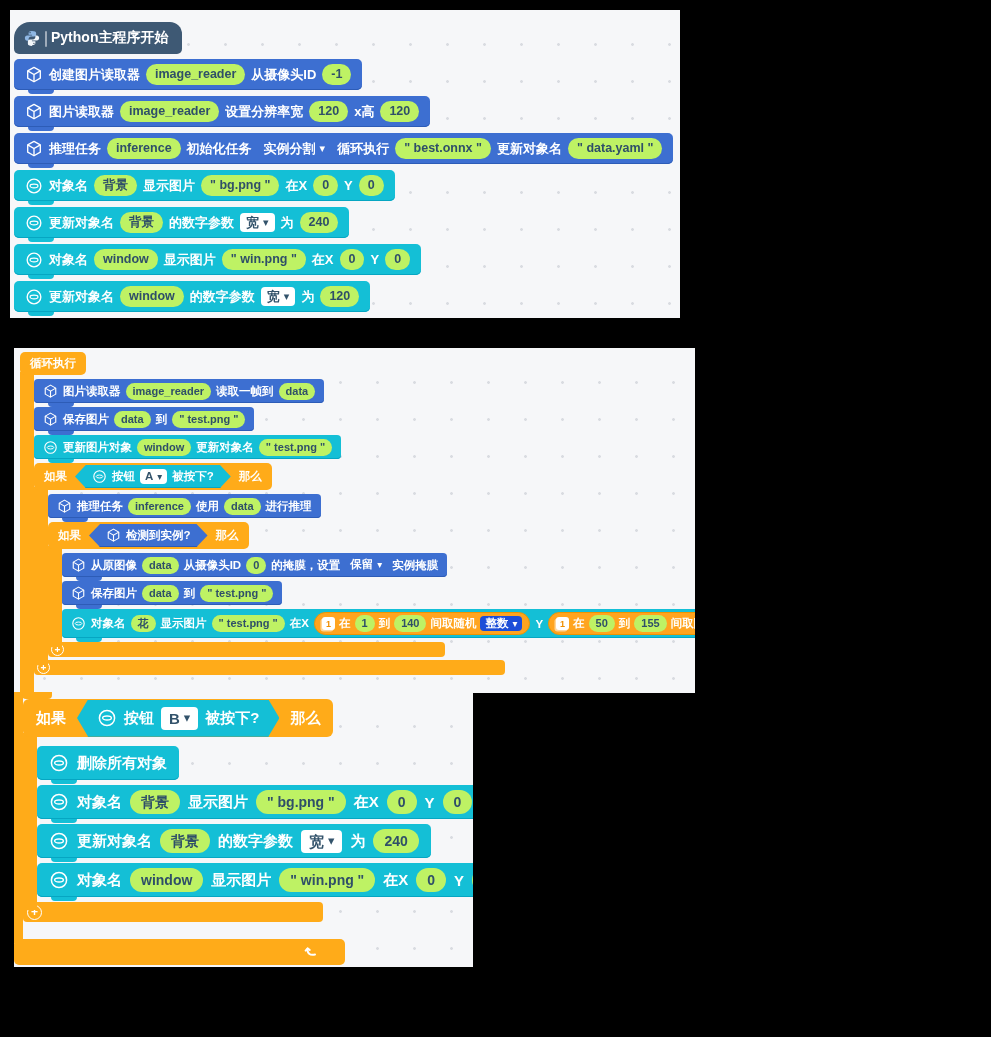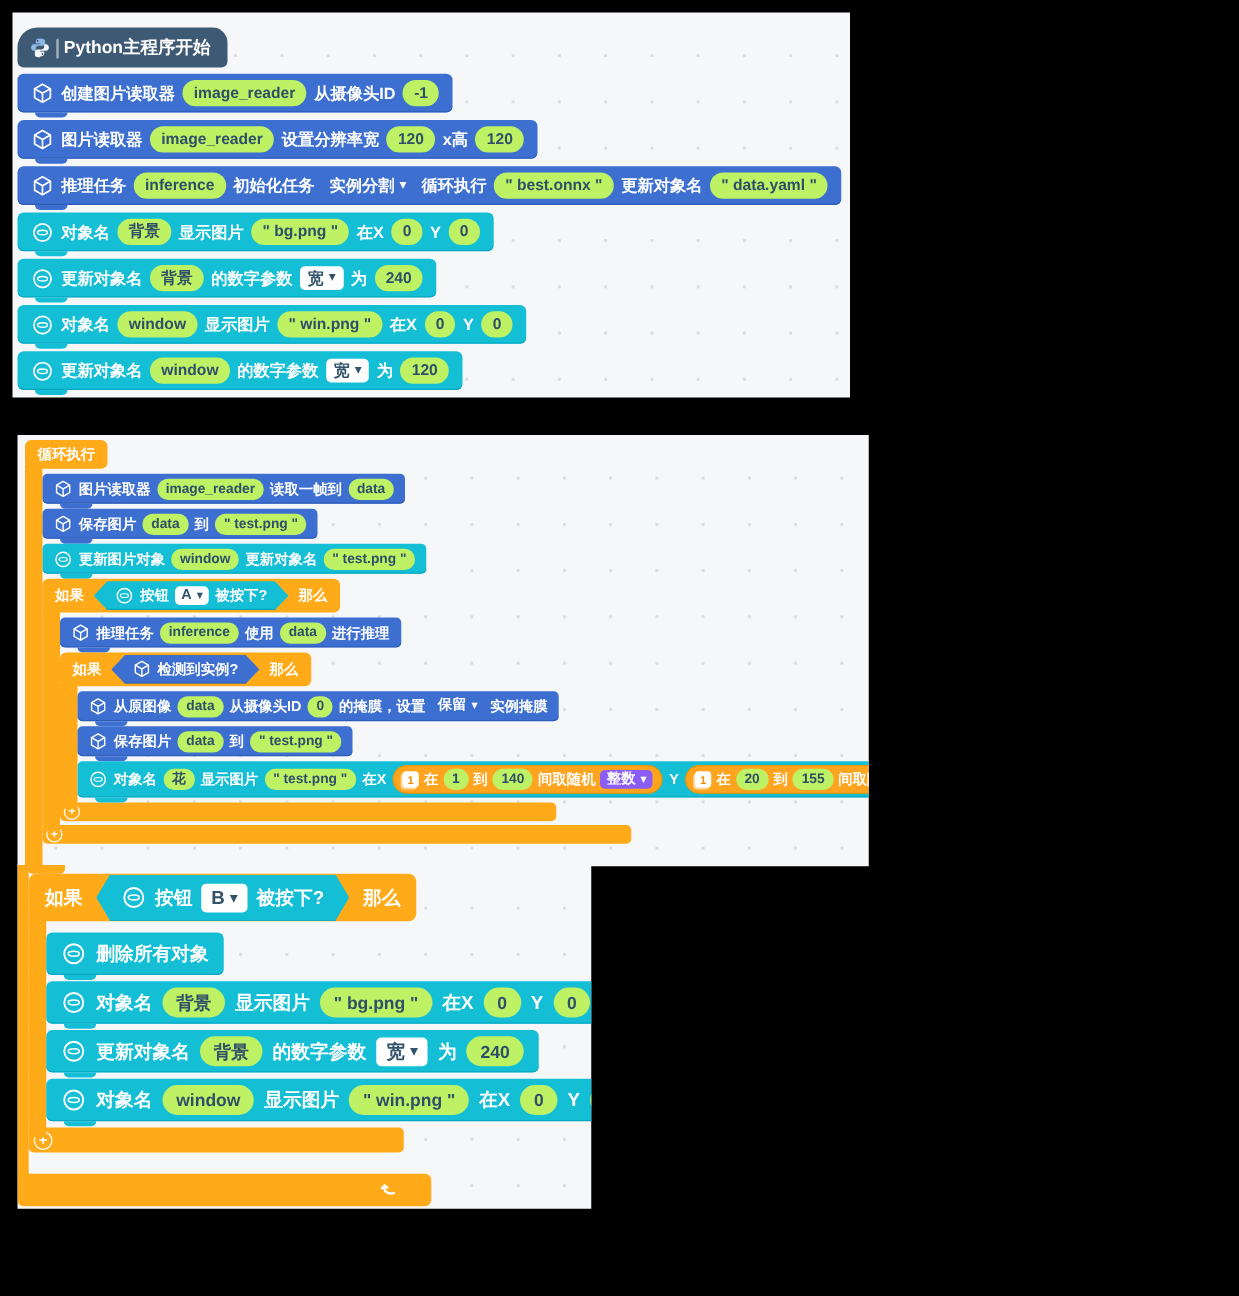--- a/index.html
+++ b/index.html
@@ -18,21 +18,21 @@
        background:inherit;border-radius:0 0 4px 4px;}
   .blue{background:#3d6fd1;box-shadow:inset 0 -1px 0 #2d5cb7;}
   .teal{background:#14bfd6;box-shadow:inset 0 -1px 0 #06a6c2;align-items:center;}
   .orangeb{background:#ffab19;box-shadow:inset 0 -1px 0 #ec9800;}
   .lbl{color:#fff;}
   .pill{background:#bef264;color:#2f4f68;border-radius:999px;font-weight:700;line-height:1;}
   .dd{display:inline-flex;align-items:center;border-radius:4px;font-weight:700;line-height:1;}
   .dd::after{content:"▾";margin-left:4px;font-size:.85em;}
   .dd-white{background:#fff;color:#33536b;}
   .dd-clear{background:transparent;color:#fff;padding:1px 2px;}
-  .dd-dark{background:#8b5cf6;color:#fff;}
+  .dd-dark{background:#1d4ed8;color:#fff;}
   .hex{display:inline-flex;align-items:center;
        clip-path:polygon(11px 0,calc(100% - 11px) 0,100% 50%,calc(100% - 11px) 100%,11px 100%,0 50%);}
   .plus{border:1.6px solid #fff;border-radius:50%;display:inline-flex;align-items:center;
         justify-content:center;color:#fff;flex:none;}
   .plus::before{content:"+";font-weight:700;line-height:1;}
   .cblk{position:relative;}
   .c-col{position:absolute;background:#ffab19;}
   .c-head{display:inline-flex;align-items:center;background:#ffab19;color:#fff;font-weight:700;
           border-radius:5px;position:relative;white-space:nowrap;}
   .c-foot{background:#ffab19;border-radius:4px;display:flex;align-items:center;}
@@ -362,21 +362,21 @@
                     <span class="pill">1</span>
                     <span class="lbl">到</span>
                     <span class="pill">140</span>
                     <span class="lbl">间取随机</span>
                     <span class="dd dd-dark">整数</span>
                   </span>
                   <span class="lbl">Y</span>
                   <span class="rep">
                     <span class="numicon">1</span>
                     <span class="lbl">在</span>
-                    <span class="pill">20</span>
+                    <span class="pill">50</span>
                     <span class="lbl">到</span>
                     <span class="pill">155</span>
                     <span class="lbl">间取随机</span>
 
                   </span>
                 </div></div>
 
               </div>
               <div class="c-foot" style="width:394px;">
                 <span class="plus"></span>

